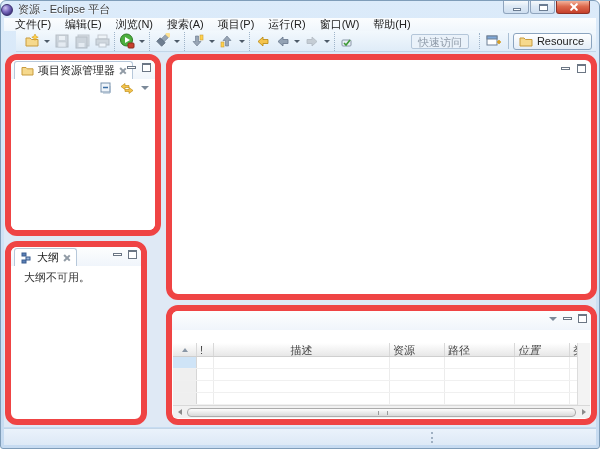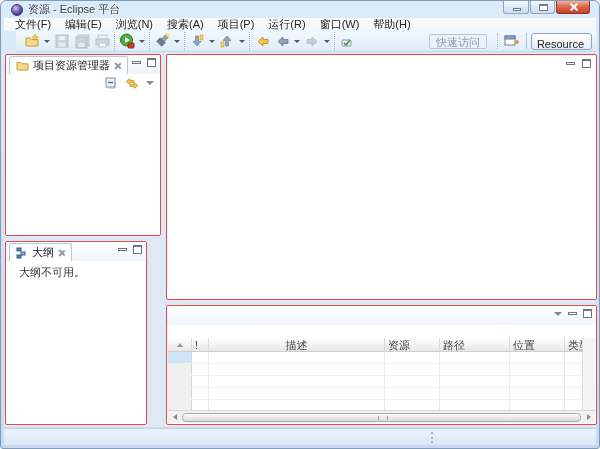--- a/index.html
+++ b/index.html
@@ -5,21 +5,21 @@
   * { box-sizing: border-box; margin: 0; padding: 0; }
   html,body { width:600px; height:449px; background:#fff; }
   body { font-family:"Liberation Sans","DejaVu Sans",sans-serif; font-size:11px; color:#333; }
 
   .window { position:relative; width:600px; height:449px; overflow:hidden;
     background:linear-gradient(#dcebfa,#c6dbf1);
     border:1px solid #7f9db9; border-radius:6px 6px 3px 3px; }
 
   
   .titlebar { position:absolute; top:0; left:0; right:0; height:17px;
-    display:flex; align-items:center; padding-left:10px; gap:5px; }
+    display:flex; align-items:center; padding-left:0; gap:5px; }
   .eclipse-logo { width:12px; height:12px; border-radius:50%;
     background:radial-gradient(circle at 35% 30%, #cfc3ef 0%, #7d6cc0 40%, #463a86 75%, #2c2361 100%);
     border:1px solid #3a316e; }
   .title-text { font-size:11px; color:#3c3c3c; text-shadow:0 1px 0 rgba(255,255,255,.8); }
   .win-controls { position:absolute; top:0; right:9px; display:flex; }
   .win-btn { height:13px; border:1px solid #8fa4bd; border-top:none;
     border-radius:0 0 3px 3px; background:linear-gradient(#f7fafd,#dde9f5 45%,#cfdff0);
     margin-left:1px; position:relative; cursor:pointer; }
   .win-btn.min { width:26px; } .win-btn.max { width:25px; }
   .win-btn.close { width:34px; border-color:#8e3126;
@@ -53,27 +53,27 @@
     cursor:pointer; margin-right:1px; }
   .tri-down { width:0; height:0; border-left:3px solid transparent;
     border-right:3px solid transparent; border-top:3px solid #4d5a68; }
   .toolbar-spacer { flex:1; }
   .quick-access { border:1px solid #b4c6d9; border-radius:2px; background:#eaf2fa;
     color:#8d99a7; padding:0 6px; height:15px; line-height:14px; margin-right:6px; cursor:text; }
   .persp-sep { width:1px; height:16px; border-left:1px dotted #9fb4c9; margin:0 4px; }
   .persp-bar-sep { width:1px; height:16px; background:#aabfd4; margin:0 4px; }
   .resource-btn { display:flex; align-items:center; gap:4px; height:17px;
     border:1px solid #8ba4bf; border-radius:3px; padding:0 7px 0 5px;
-    background:linear-gradient(#ffffff,#e4edf7); cursor:pointer; color:#222;flex-direction:column; }
+    background:linear-gradient(#ffffff,#e4edf7); cursor:pointer; color:#222; }
 
   
   .workbench { position:absolute; top:52px; left:3px; right:3px; bottom:21px;
     background:#dfe9f5; }
 
-  .panel { position:absolute; background:#fff; border:1px solid #ef4444; border-radius:2px; overflow:hidden; }
+  .panel { position:absolute; background:#fff; border:6px solid #ef4444; border-radius:12px; overflow:hidden; }
   .panel-tabs { height:19px; display:flex; align-items:flex-end;
     background:linear-gradient(#fdfefe,#f0f5fb); position:relative; }
   .tab { display:flex; align-items:center; gap:4px; height:18px; margin-left:3px;
     padding:0 6px; background:#fff; border:1px solid #b7c8da; border-bottom:none;
     border-radius:3px 3px 0 0; cursor:pointer; white-space:nowrap; }
   .tab-label { color:#222; }
   .tab-x { position:relative; width:7px; height:7px; cursor:pointer; opacity:.75; }
   .tab-x::before,.tab-x::after { content:""; position:absolute; left:3px; top:0;
     width:1.5px; height:8px; background:#6d7a88; }
   .tab-x::before { transform:rotate(45deg);} .tab-x::after { transform:rotate(-45deg);}
@@ -100,21 +100,21 @@
   .panel-tasks { left:162px; top:252px; width:431px; height:120px; }
   .tasks-count { height:13px; line-height:13px; padding-left:4px; color:#222; }
   .tasks-table { position:absolute; left:1px; right:14px; top:32px; bottom:14px; overflow:hidden; }
   .t-header { display:flex; height:14px;
     background:linear-gradient(#ffffff,#e7e7e7); border-bottom:1px solid #cfcfcf; }
   .t-hcell { border-right:1px solid #d8d8d8; padding:0 3px; line-height:14px;
     color:#444; overflow:hidden; white-space:nowrap; position:relative; }
   .t-row { display:flex; height:12px; border-bottom:1px solid #f0f0f0; }
   .t-cell { border-right:1px solid #ececec; height:100%; }
   .c0 { width:24px; } .c1 { width:17px; } .c2 { width:176px;text-align:center; } .c3 { width:55px; }
-  .c4 { width:70px; } .c5 { width:55px; } .c6 { flex:1; border-right:none; }
+  .c4 { width:70px; } .c5 { width:55px;font-style:italic; } .c6 { flex:1; border-right:none; }
   .rowhead { background:#efefef; border-right:1px solid #d6d6d6; }
   .rowhead.sel { background:#cfe4f7; }
   .sort-glyph { position:absolute; left:9px; top:5px; width:0; height:0;
     border-left:3px solid transparent; border-right:3px solid transparent;
     border-bottom:4px solid #8a97a6; }
   .vscroll { position:absolute; top:32px; right:1px; bottom:14px; width:13px;
     background:#f3f3f3; border-left:1px solid #dcdcdc; }
   .hscroll { position:absolute; left:1px; right:1px; bottom:1px; height:13px;
     background:#f1f1f1; border-top:1px solid #d8d8d8; display:flex; align-items:center; }
   .hs-btn { width:13px; height:12px; display:flex; align-items:center; justify-content:center; cursor:pointer; }

